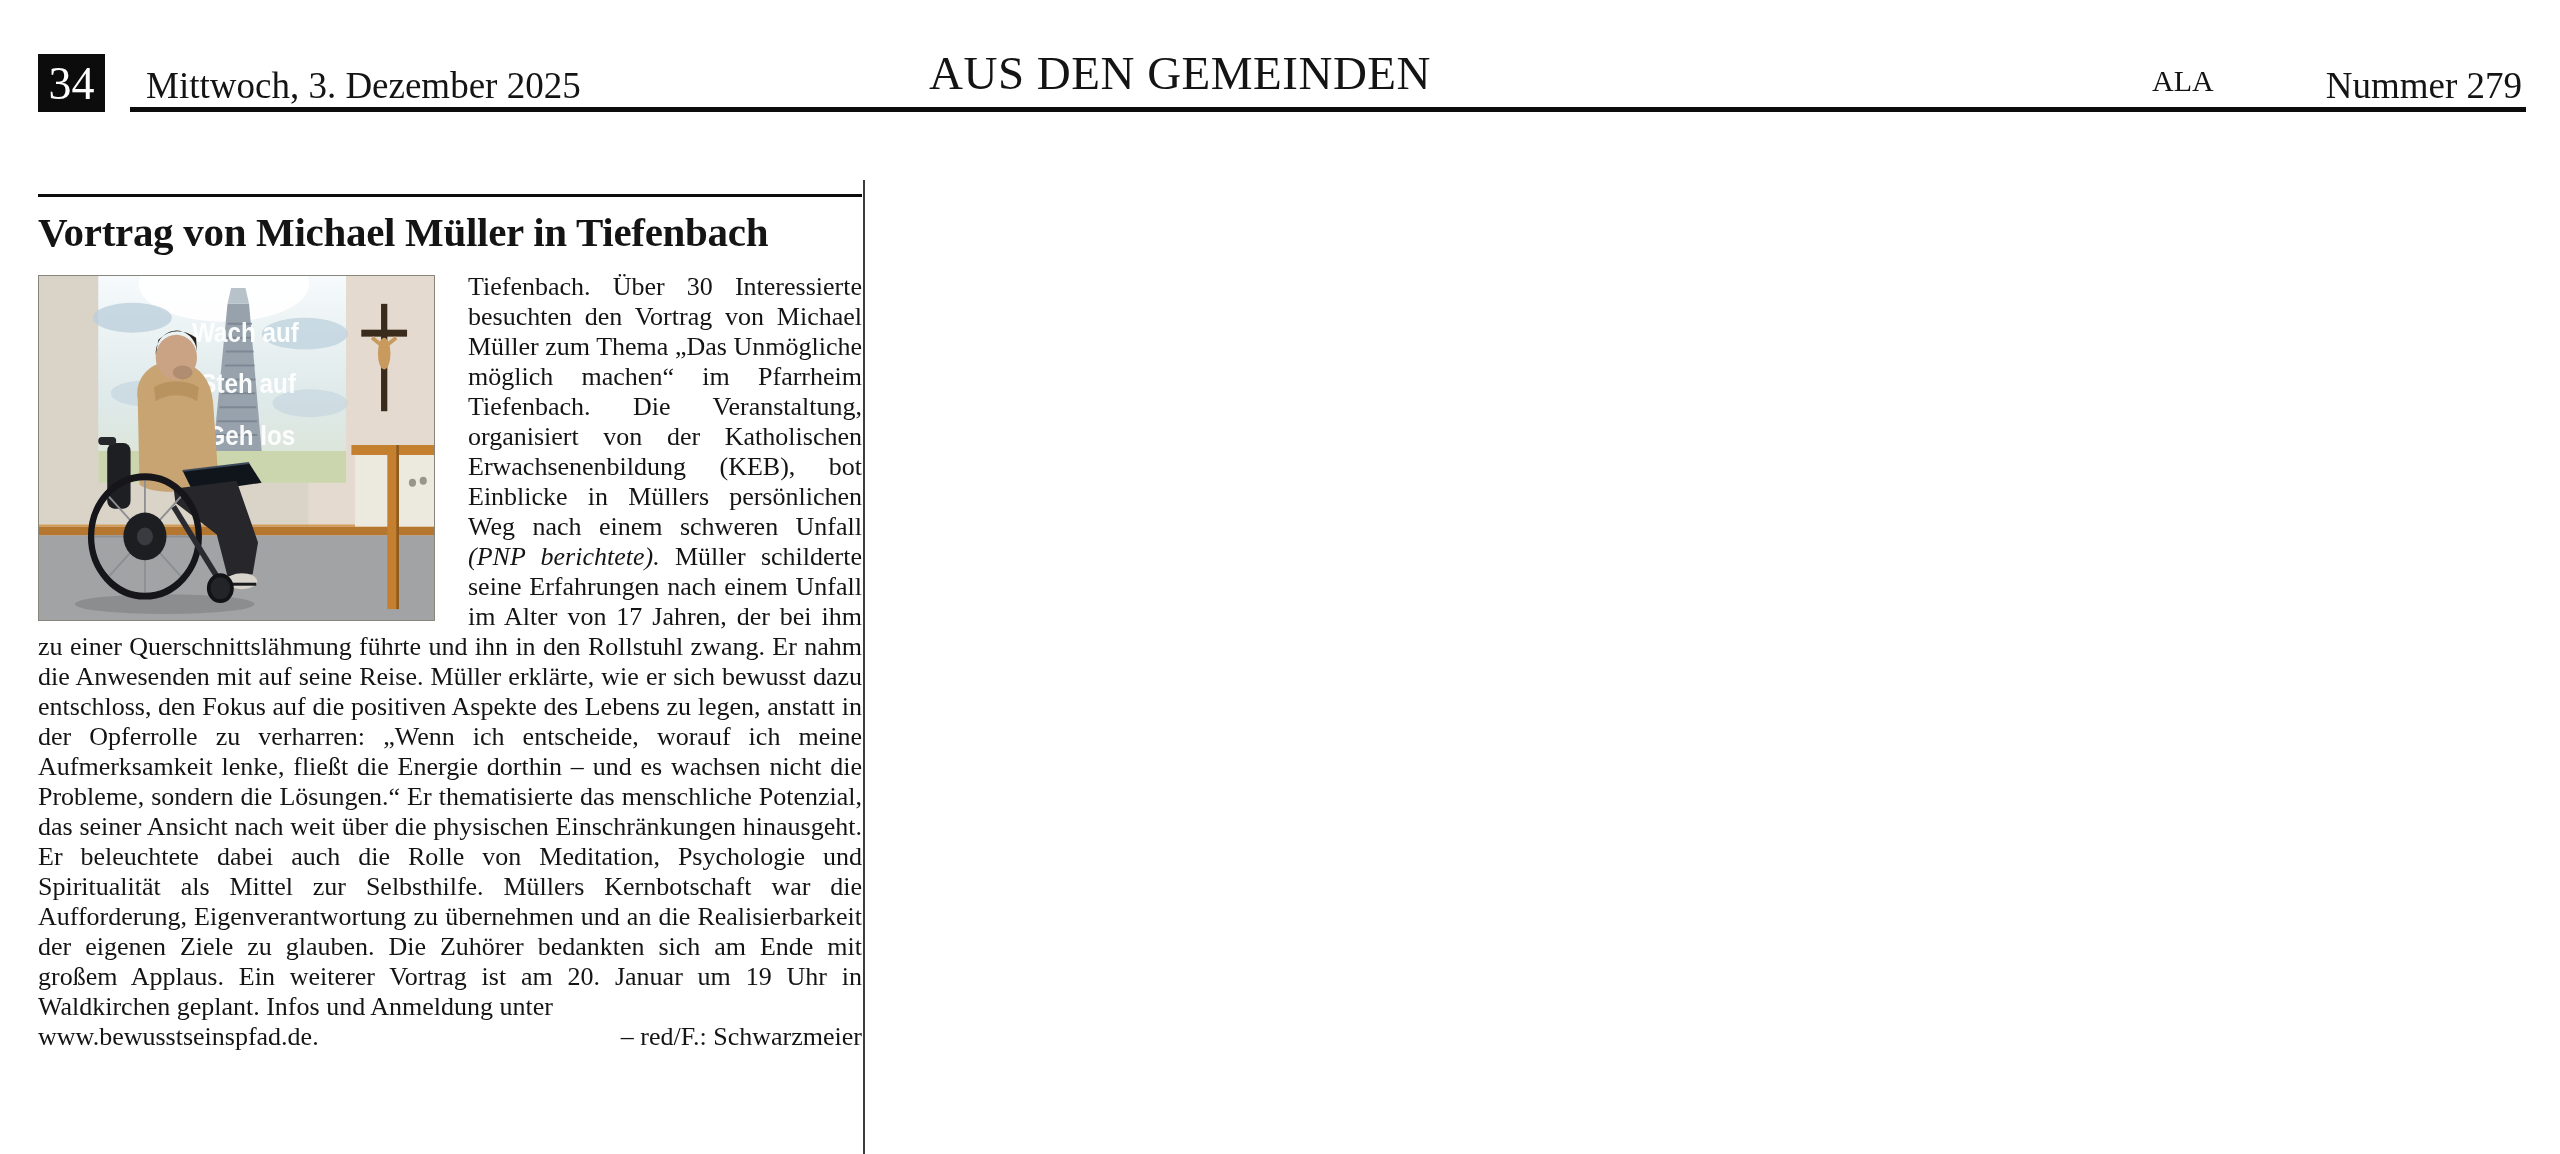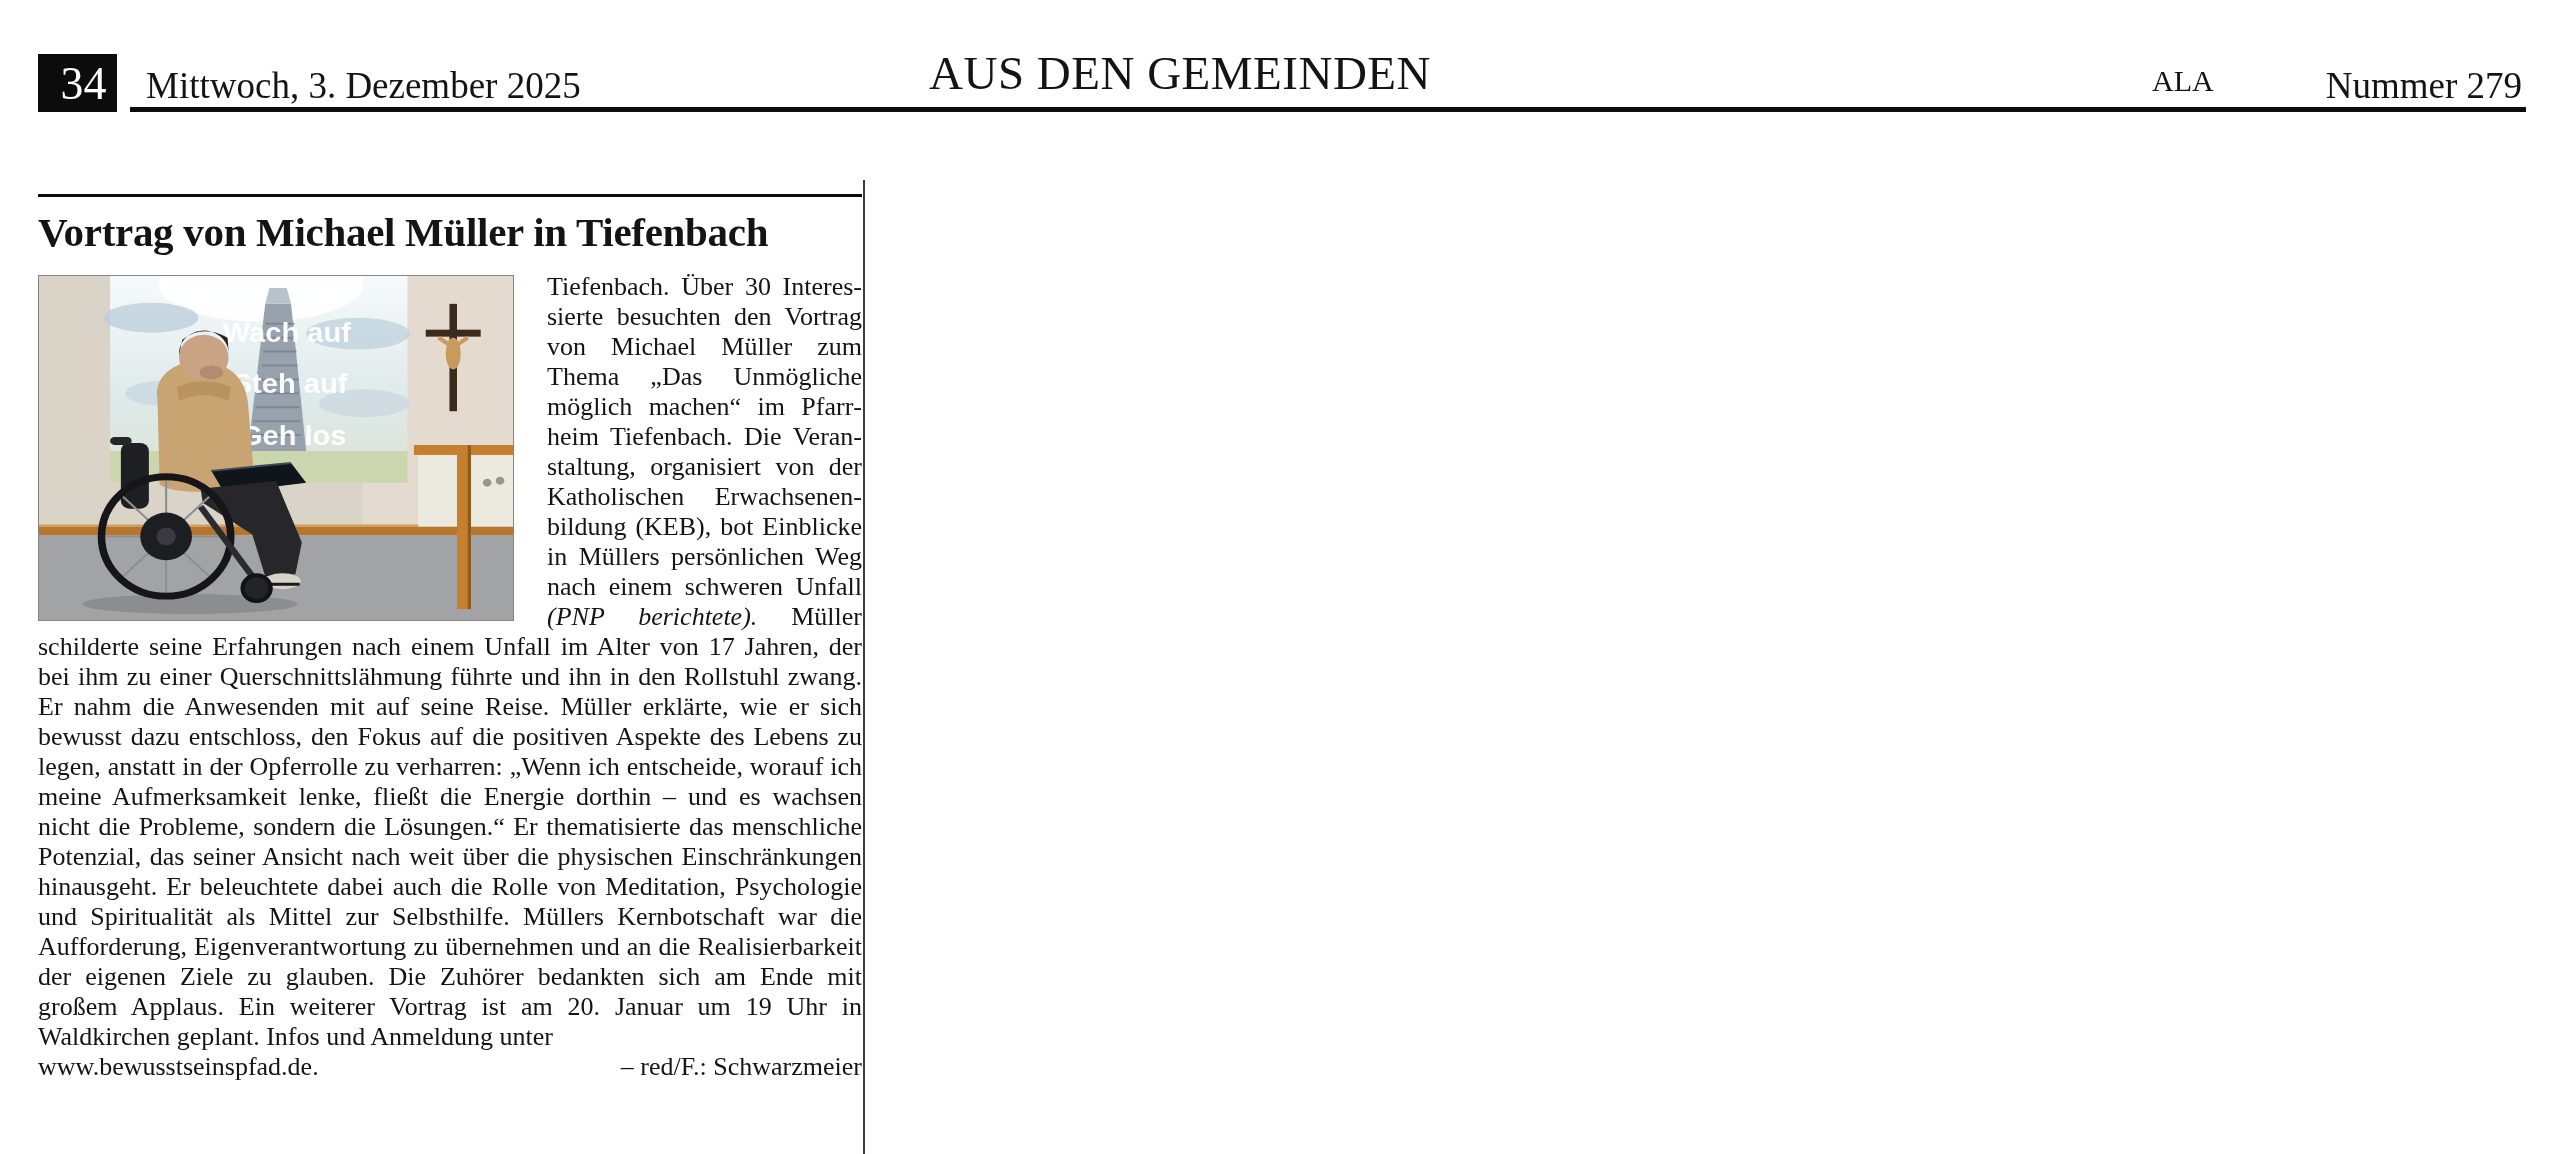--- a/index.html
+++ b/index.html
@@ -3,21 +3,21 @@
 <meta charset="utf-8">
 <style>
   html,body{margin:0;padding:0;}
   body{
     width:2560px;height:1154px;position:relative;background:#ffffff;overflow:hidden;
     font-family:"Liberation Serif", serif;color:#141414;
   }
   
   .pagenum-box{
     position:absolute;left:38px;top:54px;width:67px;height:58px;background:#0c0c0c;
-    color:#ffffff;display:flex;align-items:center;justify-content:center;font-size:46px;padding-left:12px;
+    color:#ffffff;display:flex;align-items:center;justify-content:center;font-size:46px;
   }
   .h-date{position:absolute;left:146px;top:64px;font-size:37px;white-space:nowrap;}
   .h-title{position:absolute;left:0;top:46px;width:2360px;text-align:center;font-size:47px;letter-spacing:.5px;white-space:nowrap;}
   .h-edition{position:absolute;left:2152px;top:64px;font-size:30px;}
   .h-issue{position:absolute;right:38px;top:64px;font-size:37px;}
   .h-rule{position:absolute;left:130px;top:107px;width:2396px;height:5px;background:var(--rule,#0c0c0c);}
   
   .col-divider{position:absolute;left:863px;top:180px;width:2px;height:974px;background:#3c3c3c;}
   .column{position:absolute;left:38px;top:184px;width:824px;}
   .kicker{
@@ -26,21 +26,21 @@
   }
   .kicker-rule{margin-top:10px;height:3px;background:var(--rule,#141414);}
   .headline{margin:13px 0 0 0;font-size:41px;font-weight:bold;line-height:1.1;letter-spacing:-.3px;}
   .body-text{
     margin-top:17px;font-size:26px;line-height:30px;text-align:justify;
     hyphens:manual;-webkit-hyphens:manual;
   }
   .body-text .bold{font-weight:normal;}
   .body-text .italic{font-style:italic;}
   .photo{
-    float:left;width:476px;height:346px;margin:3px 33px 4px 0;
+    float:left;width:397px;height:346px;margin:3px 33px 4px 0;
     border:1px solid #8a857c;box-sizing:border-box;background:#d9d3c8;
   }
   .photo svg{display:block;width:100%;height:100%;}
   .footer-line{display:flex;justify-content:space-between;font-size:26px;line-height:30px;clear:none;}
 </style>
 </head>
 <body>
 
 <header>
   <div class="pagenum-box">

